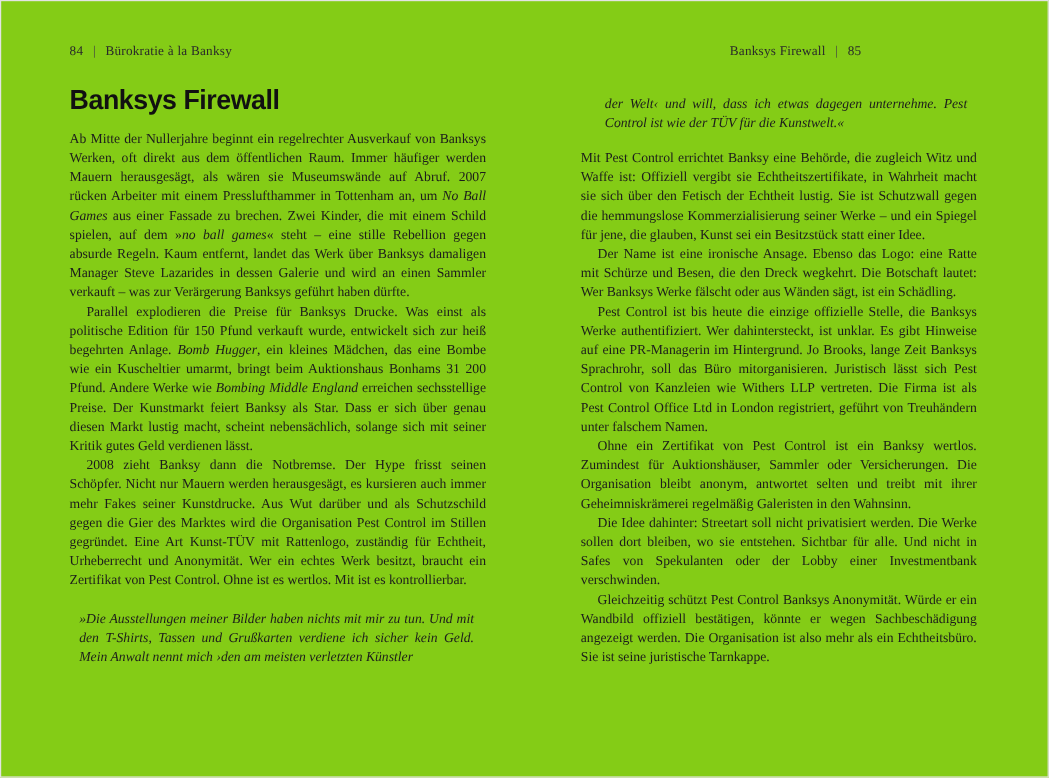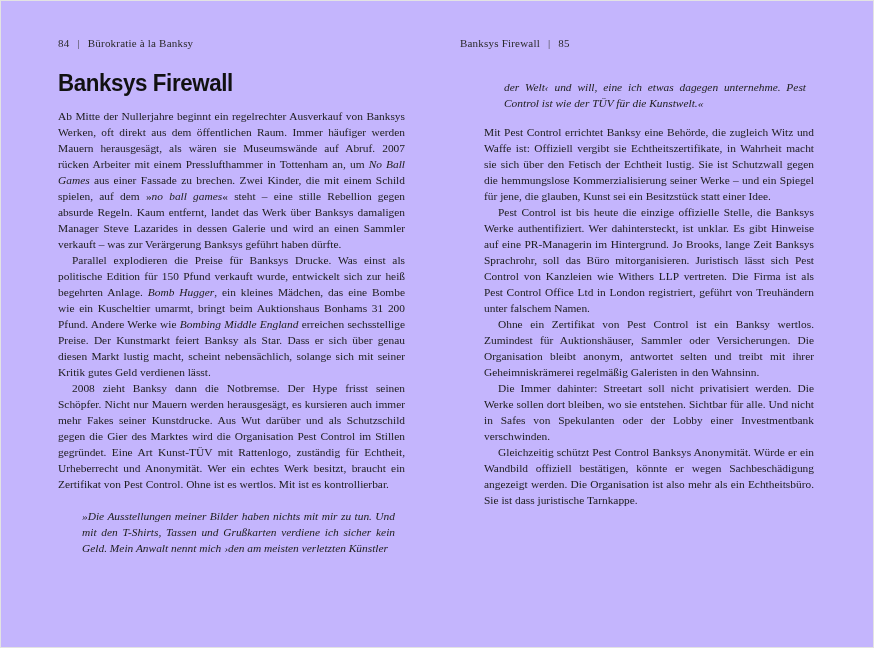--- a/index.html
+++ b/index.html
@@ -9,35 +9,35 @@
     width: 874px;
     height: 648px;
     overflow: hidden;
   }
   .spread {
     position: absolute;
     left: 0; top: 0;
     width: 872px;
     height: 646px;
     border: 1px solid #e3e3e3;
-    background: #c4b5fd;
+    background: #84cc16;
     font-family: "Liberation Serif", serif;
     color: #1c1c1c;
   }
   
   .running-head {
     position: absolute;
     top: 36px;
     font-size: 11px;
     letter-spacing: 0.2px;
     color: #2a2a2a;
     white-space: nowrap;
   }
   .running-head.left  { left: 57px;  width: 347px; text-align: left; }
-  .running-head.right { left: 459px; width: 330px; text-align: left; }
+  .running-head.right { left: 497px; width: 330px; text-align: center; }
   .running-head .sep { padding: 0 8px; color: #444; }
 
   
   .column {
     position: absolute;
     width: 347px;
     text-align: justify;
     font-size: 11.4px;
     line-height: 16px;
     hyphens: auto;
@@ -59,21 +59,21 @@
     transform-origin: left center;
   }
   p.body-par {
     margin: 0;
     padding: 0;
     font-family: Liberation Serif, serif;
   }
   p.body-par.ind { text-indent: 14px; }
   .quote-block {
     font-style: italic;
-    margin: 16px 10px 0 24px;
+    margin: 16px 10px 0 8px;
     text-align: justify;
   }
   .quote-cont {
     font-style: italic;
     margin: 0 8px 13px 20px;
     text-align: justify;
   }
   .quote-block i, .quote-cont i, p.body-par i { font-style: italic; }
 </style>
 </head>
@@ -91,21 +91,22 @@
 
   <div class="column left">
     <h1 class="chapter-title">Banksys Firewall</h1>
     <p class="body-par"><span>Ab Mitte der Nullerjahre beginnt ein regelrechter Ausverkauf von Banksys Werken, oft direkt aus dem öffentlichen Raum. Immer häufiger werden Mauern herausgesägt, als wären sie Museumswände auf Abruf. 2007 rücken Arbeiter mit einem Presslufthammer in Tottenham an, um </span><i>No Ball Games</i><span> aus einer Fassade zu brechen. Zwei Kinder, die mit einem Schild spielen, auf dem »</span><i>no ball games</i><span>« steht – eine stille Rebellion gegen absurde Regeln. Kaum entfernt, landet das Werk über Banksys damaligen Manager Steve Lazarides in dessen Galerie und wird an einen Sammler verkauft – was zur Verärgerung Banksys geführt haben dürfte.</span></p>
     <p class="body-par ind"><span>Parallel explodieren die Preise für Banksys Drucke. Was einst als politische Edition für 150 Pfund verkauft wurde, entwickelt sich zur heiß begehrten Anlage. </span><i>Bomb Hugger</i><span>, ein kleines Mädchen, das eine Bombe wie ein Kuscheltier umarmt, bringt beim Auktionshaus Bonhams 31 200 Pfund. Andere Werke wie </span><i>Bombing Middle England</i><span> erreichen sechsstellige Preise. Der Kunstmarkt feiert Banksy als Star. Dass er sich über genau diesen Markt lustig macht, scheint nebensächlich, solange sich mit seiner Kritik gutes Geld verdienen lässt.</span></p>
     <p class="body-par ind"><span>2008 zieht Banksy dann die Notbremse. Der Hype frisst seinen Schöpfer. Nicht nur Mauern werden herausgesägt, es kursieren auch immer mehr Fakes seiner Kunstdrucke. Aus Wut darüber und als Schutzschild gegen die Gier des Marktes wird die Organisation Pest Control im Stillen gegründet. Eine Art Kunst-TÜV mit Rattenlogo, zuständig für Echtheit, Urheberrecht und Anonymität. Wer ein echtes Werk besitzt, braucht ein Zertifikat von Pest Control. Ohne ist es wertlos. Mit ist es kontrollierbar.</span></p>
     <div class="quote-block"><i>»Die Ausstellungen meiner Bilder haben nichts mit mir zu tun. Und mit den T-Shirts, Tassen und Grußkarten verdiene ich sicher kein Geld. Mein Anwalt nennt mich ›den am meisten verletzten Künstler</i></div>
   </div>
 
   <div class="column right">
-    <div class="quote-cont"><i>der Welt‹ und will, eine ich etwas dagegen unternehme. Pest Control ist wie der TÜV für die Kunstwelt.«</i></div>
+    <div class="quote-cont"><i>der Welt‹ und will, dass ich etwas dagegen unternehme. Pest Control ist wie der TÜV für die Kunstwelt.«</i></div>
     <p class="body-par"><span>Mit Pest Control errichtet Banksy eine Behörde, die zugleich Witz und Waffe ist: Offiziell vergibt sie Echtheitszertifikate, in Wahrheit macht sie sich über den Fetisch der Echtheit lustig. Sie ist Schutzwall gegen die hemmungslose Kommerzialisierung seiner Werke – und ein Spiegel für jene, die glauben, Kunst sei ein Besitzstück statt einer Idee.</span></p>
+    <p class="body-par ind"><span>Der Name ist eine ironische Ansage. Ebenso das Logo: eine Ratte mit Schürze und Besen, die den Dreck wegkehrt. Die Botschaft lautet: Wer Banksys Werke fälscht oder aus Wänden sägt, ist ein Schädling.</span></p>
     <p class="body-par ind"><span>Pest Control ist bis heute die einzige offizielle Stelle, die Banksys Werke authentifiziert. Wer dahintersteckt, ist unklar. Es gibt Hinweise auf eine PR-Managerin im Hintergrund. Jo Brooks, lange Zeit Banksys Sprachrohr, soll das Büro mitorganisieren. Juristisch lässt sich Pest Control von Kanzleien wie Withers LLP vertreten. Die Firma ist als Pest Control Office Ltd in London registriert, geführt von Treuhändern unter falschem Namen.</span></p>
     <p class="body-par ind"><span>Ohne ein Zertifikat von Pest Control ist ein Banksy wertlos. Zumindest für Auktionshäuser, Sammler oder Versicherungen. Die Organisation bleibt anonym, antwortet selten und treibt mit ihrer Geheimniskrämerei regelmäßig Galeristen in den Wahnsinn.</span></p>
-    <p class="body-par ind"><span>Die Immer dahinter: Streetart soll nicht privatisiert werden. Die Werke sollen dort bleiben, wo sie entstehen. Sichtbar für alle. Und nicht in Safes von Spekulanten oder der Lobby einer Investmentbank verschwinden.</span></p>
-    <p class="body-par ind"><span>Gleichzeitig schützt Pest Control Banksys Anonymität. Würde er ein Wandbild offiziell bestätigen, könnte er wegen Sachbeschädigung angezeigt werden. Die Organisation ist also mehr als ein Echtheitsbüro. Sie ist dass juristische Tarnkappe.</span></p>
+    <p class="body-par ind"><span>Die Idee dahinter: Streetart soll nicht privatisiert werden. Die Werke sollen dort bleiben, wo sie entstehen. Sichtbar für alle. Und nicht in Safes von Spekulanten oder der Lobby einer Investmentbank verschwinden.</span></p>
+    <p class="body-par ind"><span>Gleichzeitig schützt Pest Control Banksys Anonymität. Würde er ein Wandbild offiziell bestätigen, könnte er wegen Sachbeschädigung angezeigt werden. Die Organisation ist also mehr als ein Echtheitsbüro. Sie ist seine juristische Tarnkappe.</span></p>
   </div>
 
 </div>
 
 </body></html>

